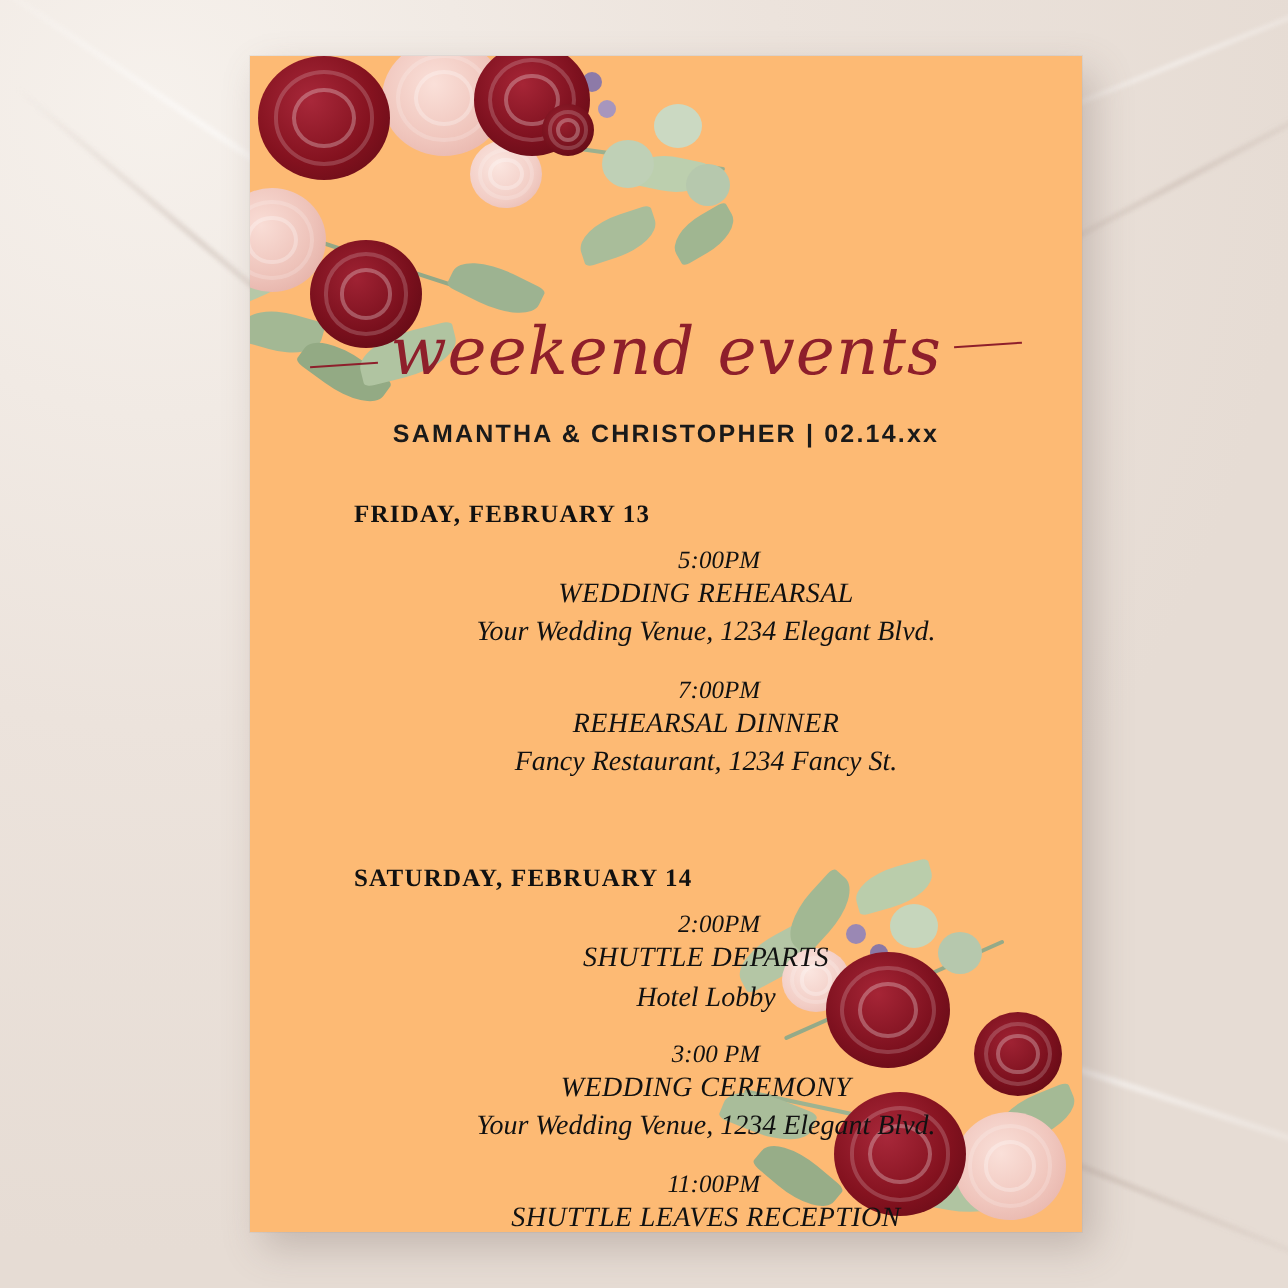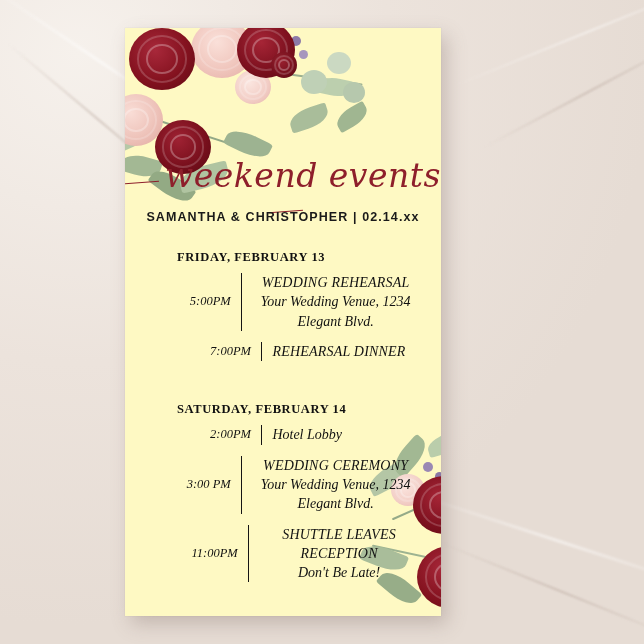--- a/index.html
+++ b/index.html
@@ -38,23 +38,23 @@
   }
   .vd1 { left: -20px; top: 120px; width: 240px; height: 2px; transform: rotate(40deg); }
   .vd2 { left: 470px; top: 90px; width: 240px; height: 2px; transform: rotate(-28deg); }
   .vd3 { left: 430px; top: 590px; width: 260px; height: 2px; transform: rotate(22deg); }
 
   
   .card {
     position: absolute;
     left: 125px;
     top: 28px;
-    width: 316px;
+    width: 416px;
     height: 588px;
-    background: #fef9c3;
+    background: #fdba74;
     box-shadow: 6px 8px 18px rgba(120,100,92,0.30), 0 0 0 0.5px rgba(0,0,0,0.04);
     overflow: hidden;
   }
 
   
   .floral { position: absolute; pointer-events: none; }
 
   .leaf {
     position: absolute;
     border-radius: 60% 10% 60% 10%;
@@ -134,20 +134,21 @@
     font-size: 12.5px;
     font-weight: 700;
     letter-spacing: .6px;
     color: #111;
     margin-bottom: 8px;
   }
   .row {
     display: flex;
     align-items: stretch;
     margin-bottom: 11px;
+    flex-direction: column;
   }
   .time {
     width: 74px;
     text-align: right;
     padding-right: 10px;
     font-family: "Liberation Serif", serif;
     font-style: italic;
     font-size: 12.5px;
     color: #111;
     align-self: center;
@@ -258,32 +259,34 @@
         <div class="event">
           <span class="ev-title">WEDDING REHEARSAL</span>
           <span class="ev-sub">Your Wedding Venue, 1234 Elegant Blvd.</span>
         </div>
       </div>
       <div class="row">
         <div class="time">7:00PM</div>
         <div class="rule"></div>
         <div class="event">
           <span class="ev-title">REHEARSAL DINNER</span>
+          <span class="ev-sub">Fancy Restaurant, 1234 Fancy St.</span>
         </div>
       </div>
     </div>
 
     <div class="gap-lg"></div>
 
     <div class="day">
       <div class="day-label">SATURDAY, FEBRUARY 14</div>
       <div class="row">
         <div class="time">2:00PM</div>
         <div class="rule"></div>
         <div class="event">
+          <span class="ev-title">SHUTTLE DEPARTS</span>
           <span class="ev-sub">Hotel Lobby</span>
         </div>
       </div>
       <div class="row">
         <div class="time">3:00 PM</div>
         <div class="rule"></div>
         <div class="event">
           <span class="ev-title">WEDDING CEREMONY</span>
           <span class="ev-sub">Your Wedding Venue, 1234 Elegant Blvd.</span>
         </div>

